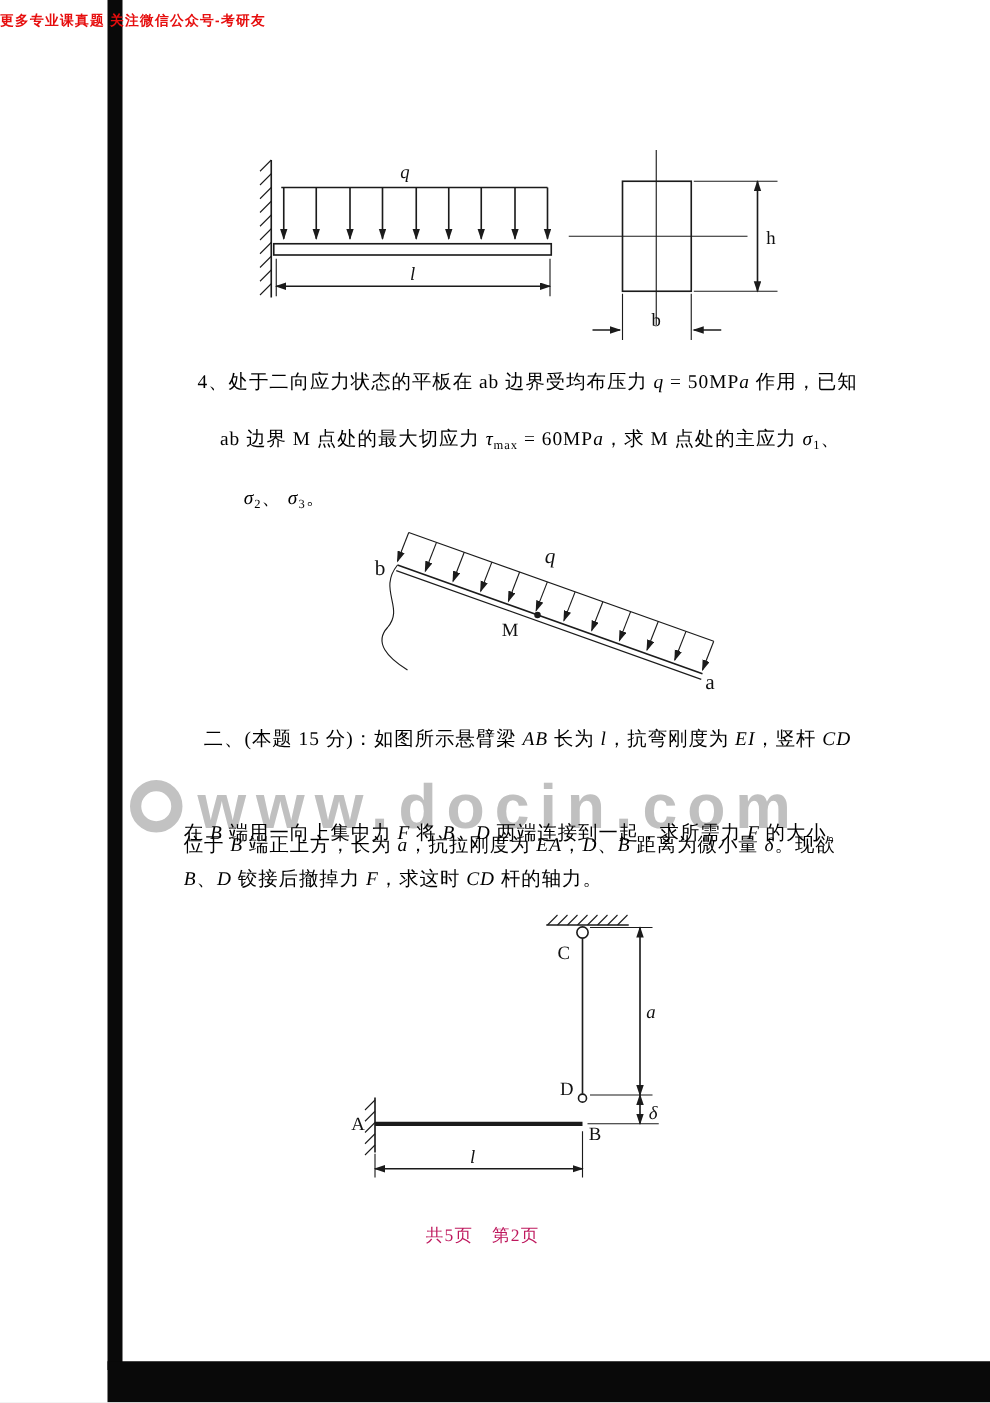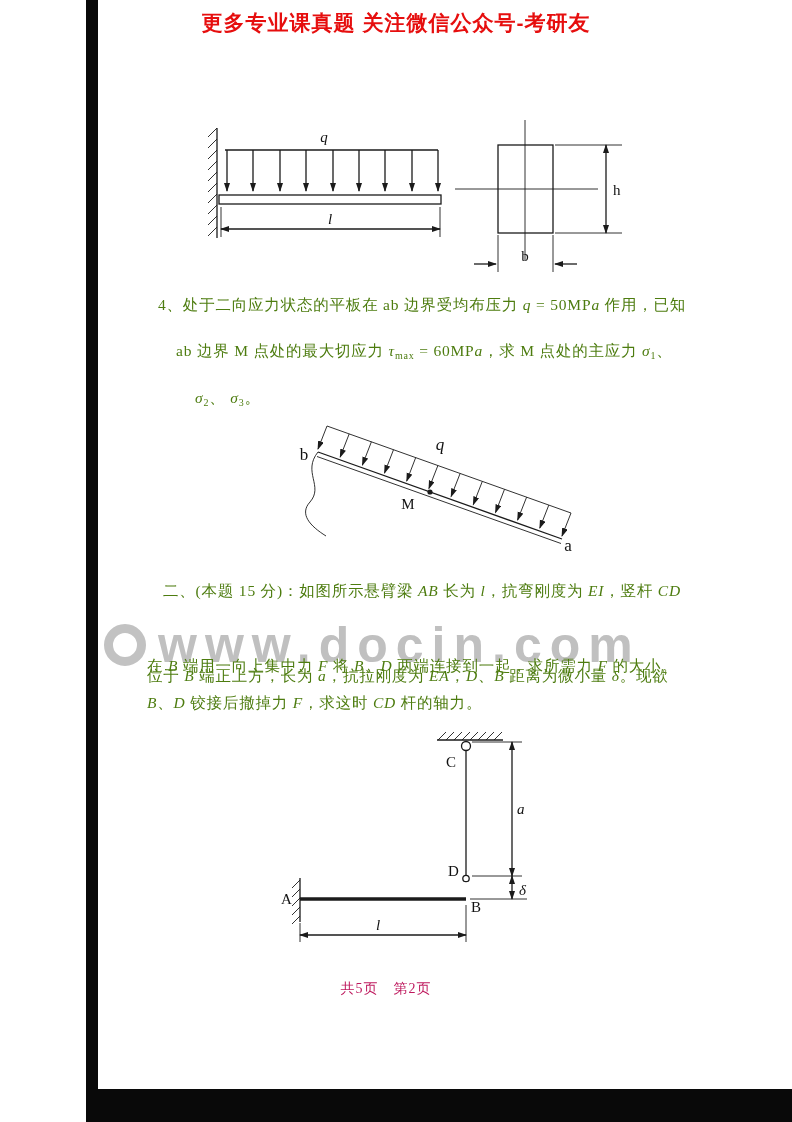--- a/index.html
+++ b/index.html
@@ -5,25 +5,25 @@
   * { margin:0; padding:0; box-sizing:border-box; }
   html,body { background:#e9e9e9; }
   body { font-family:"Liberation Serif","DejaVu Serif",serif; }
 
   .page { position:relative; width:792px; height:1122px; margin:0 auto;
           background:#ffffff; overflow:hidden; }
 
   .strip-left   { position:absolute; left:86px; top:0;    width:12px;  height:1096px; background:#090909; }
   .strip-bottom { position:absolute; left:86px; top:1089px; width:706px; height:33px;  background:#090909; }
 
-  .header-red { position:absolute; left:0; top:9px; width:792px; text-align:center;
-                color:#e60e0e; font-size:21px; font-weight:bold; letter-spacing:1px;
+  .header-red { position:absolute; left:0; top:9px; width:792px; 
+                color:#e60e0e; font-size:11px; font-weight:bold; letter-spacing:1px;
                 font-family:"Liberation Sans","DejaVu Sans",sans-serif; z-index:3; }
 
-  .qline { position:absolute; white-space:nowrap; font-size:15.5px; color:#4d7c0f;
+  .qline { position:absolute; white-space:nowrap; font-size:15.5px; color:#000000;
            letter-spacing:0.8px; z-index:2; }
   .seg-r { font-style:normal; }
   .seg-i { font-style:italic; }
   .seg-sub { font-size:10px; vertical-align:-3px;font-family:Liberation Serif, serif; }
 
   .q4-l1 { left:158px; top:295px; }
   .q4-l2 { left:176px; top:341px; }
   .q4-l3 { left:179px; top:388px;margin-left:16px; }
 
   .q2-l1 { left:147px; top:581px;margin-left:16px; }

